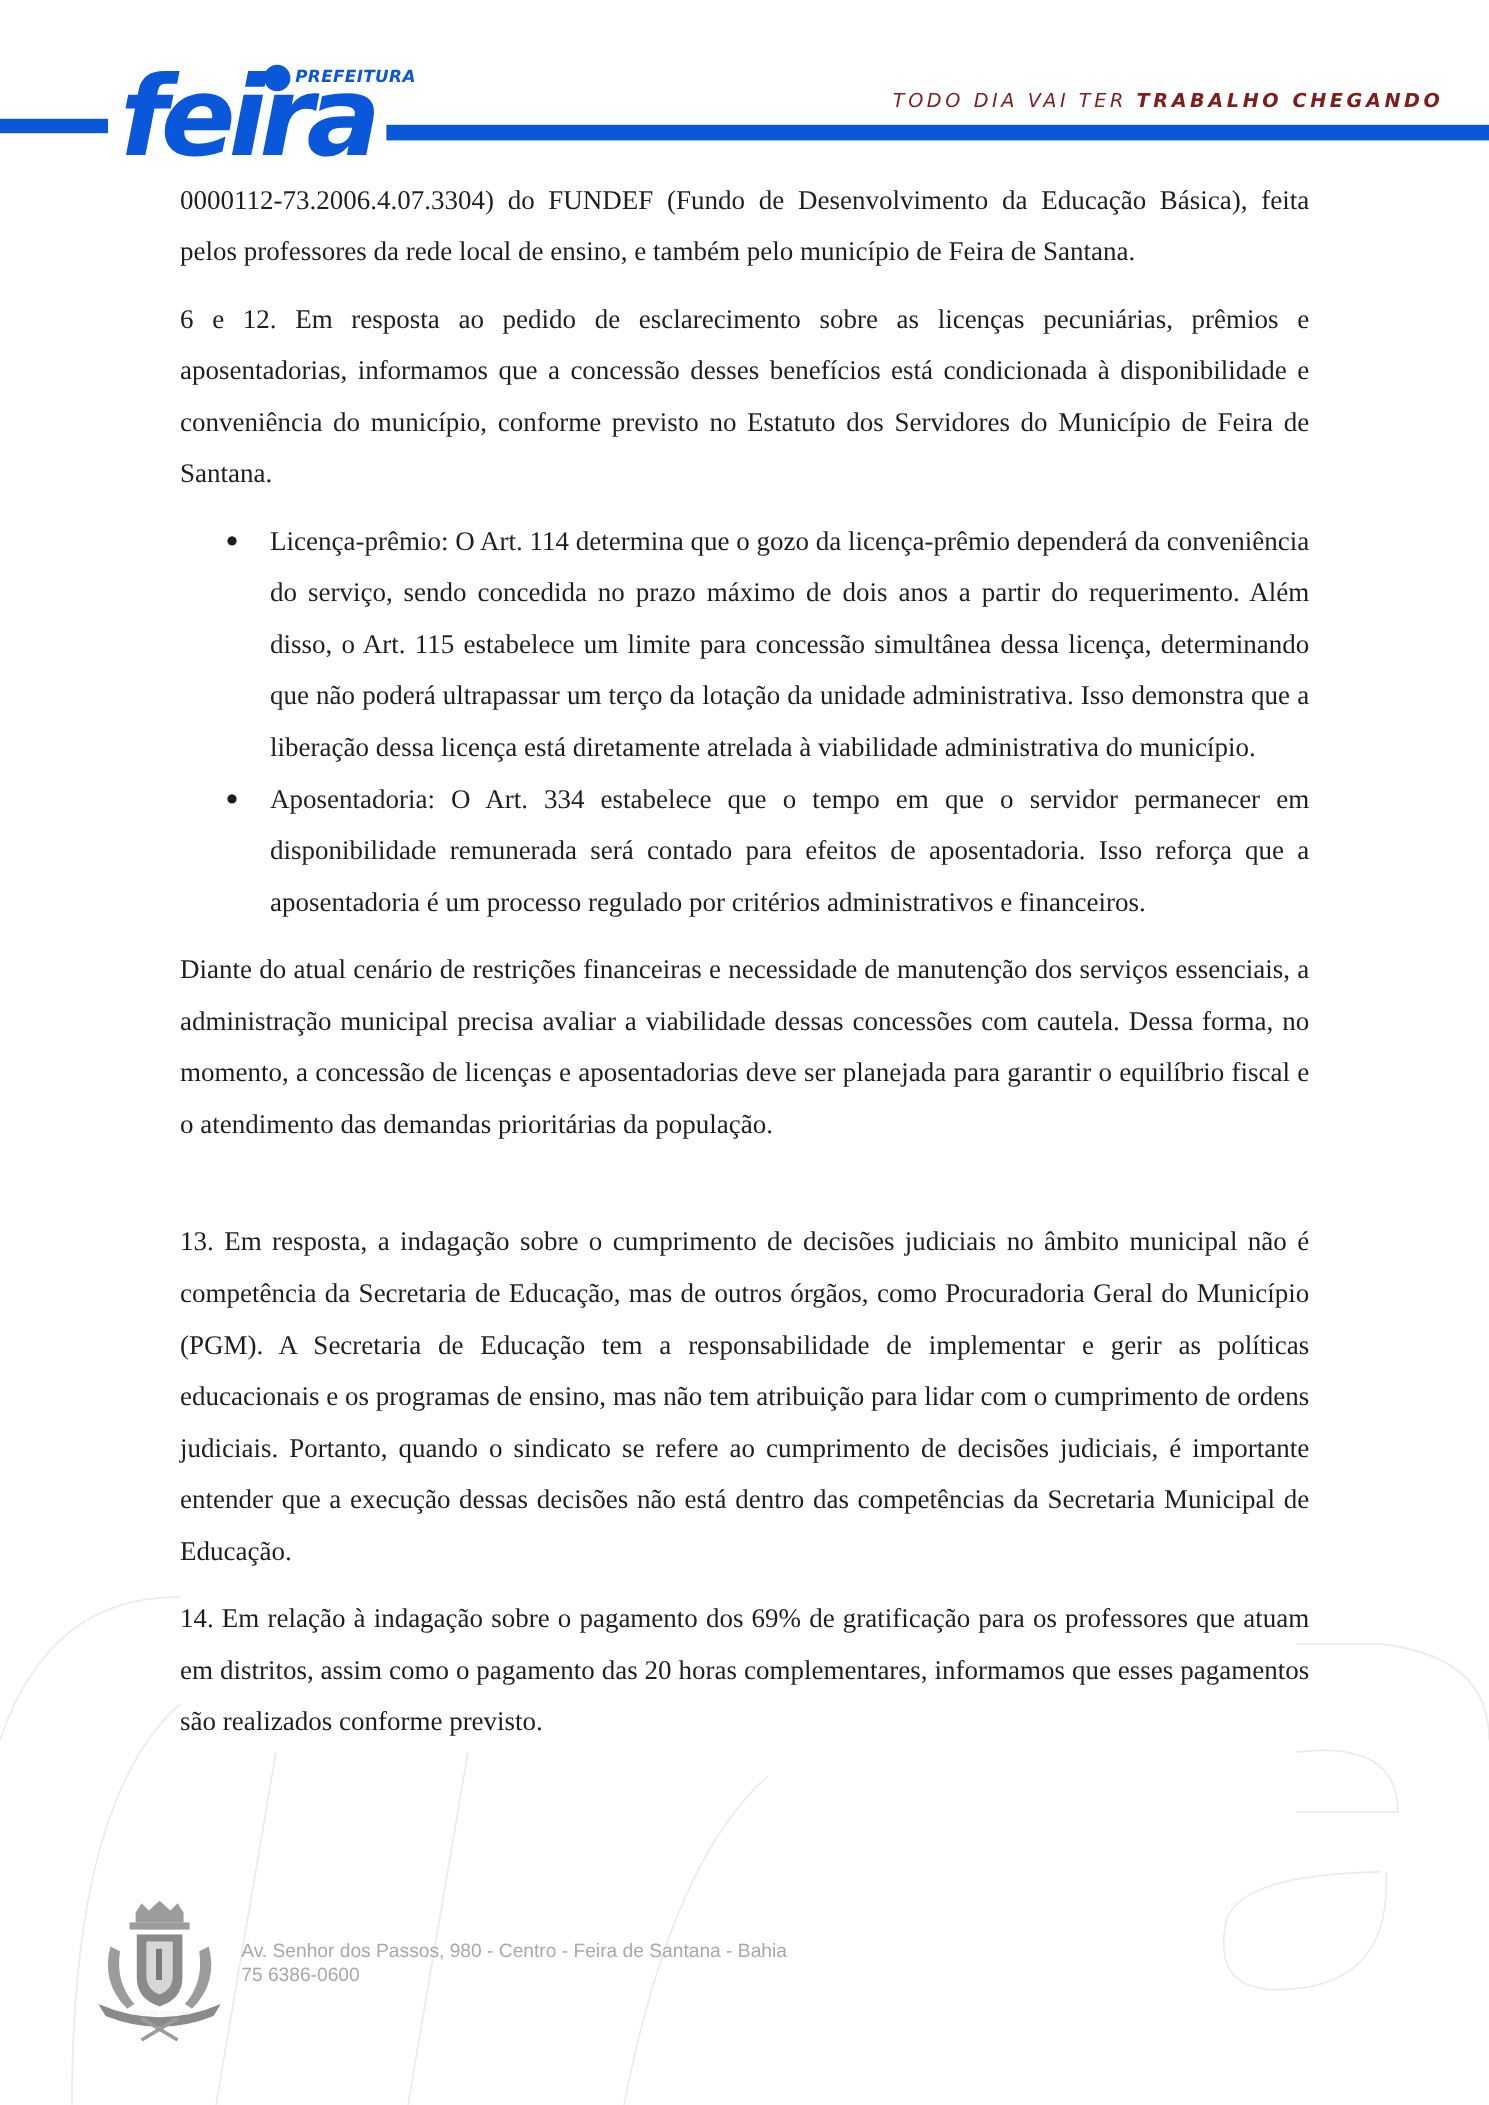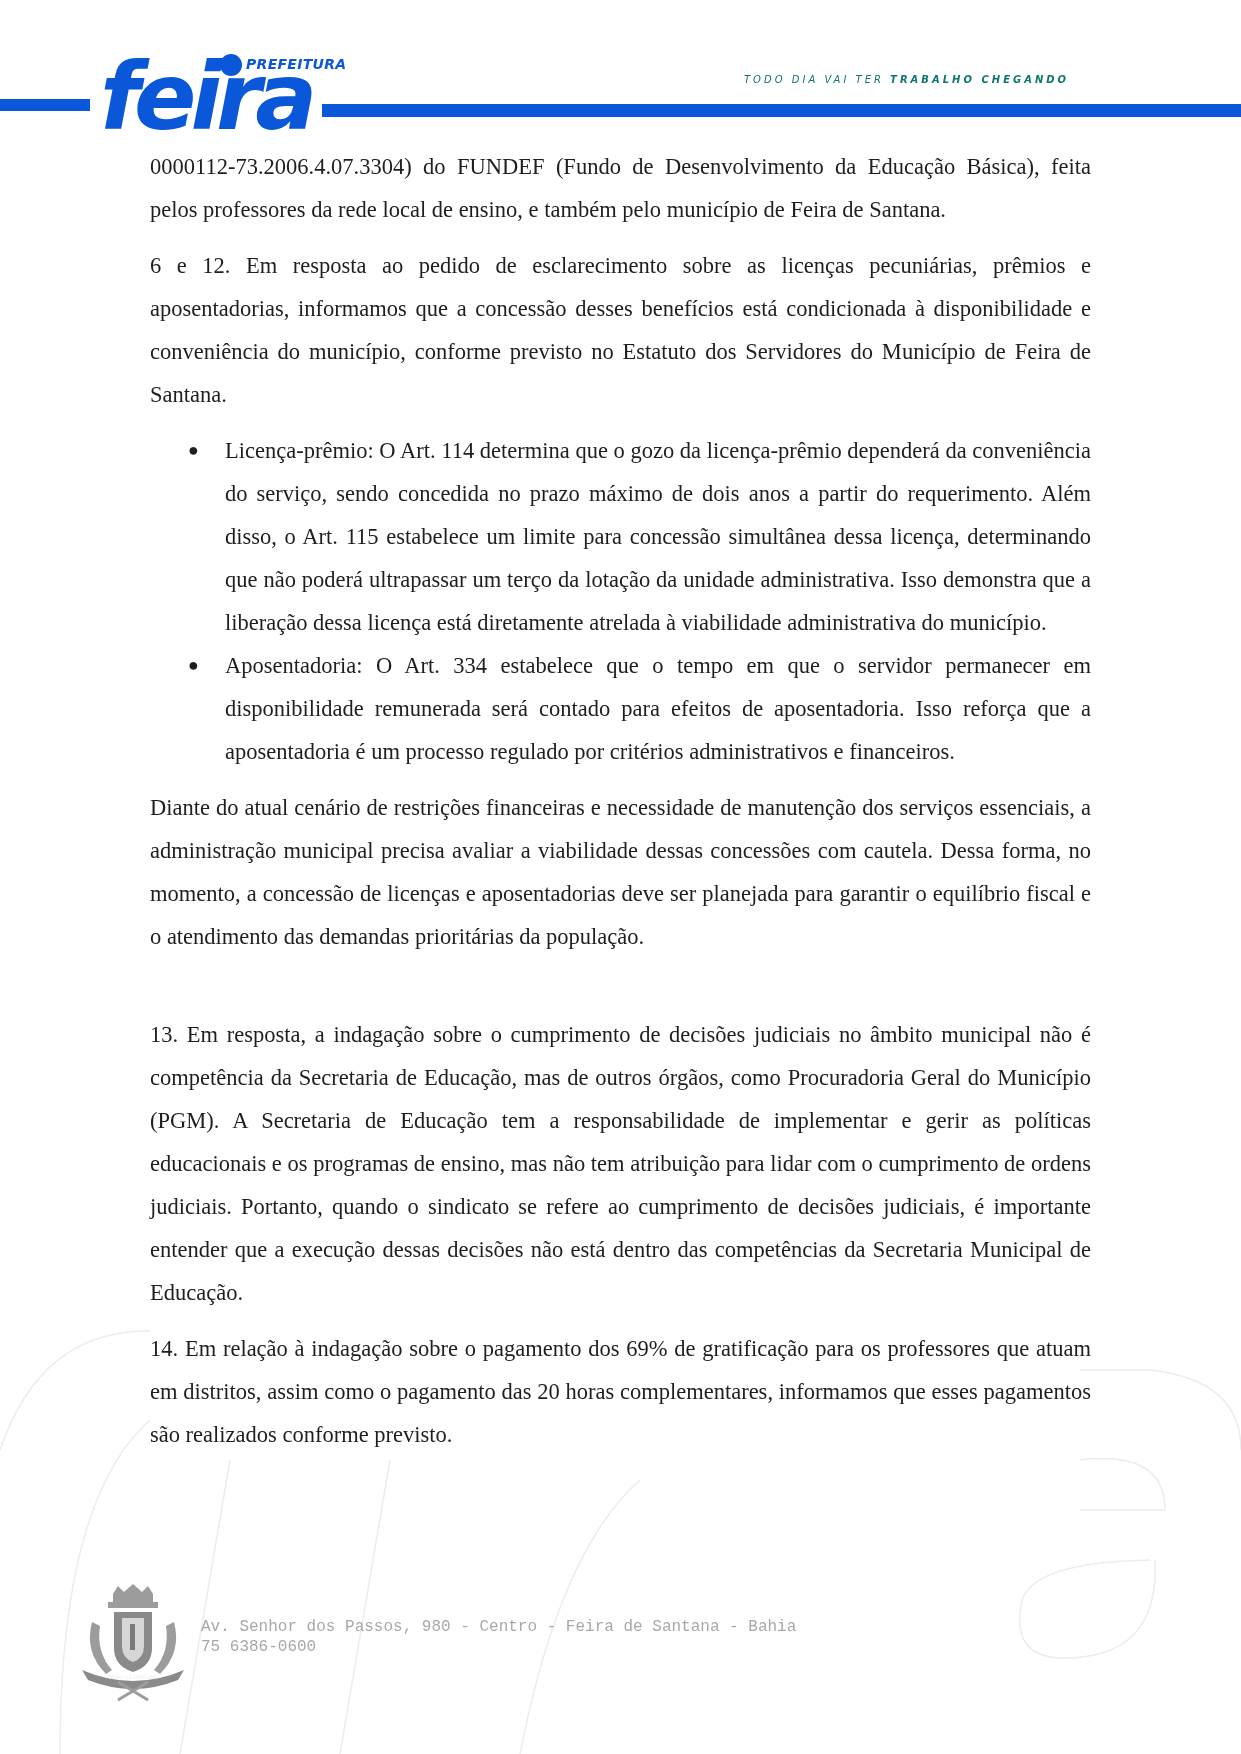--- a/index.html
+++ b/index.html
@@ -20,40 +20,40 @@
   }
   .logo-dot { position: absolute; left: 148px; top: 2px; width: 22px; height: 22px; border-radius: 50%; background: #0a57d9; }
   .logo-prefeitura {
     position: absolute; left: 174px; top: 4px;
     font-family: "DejaVu Sans", sans-serif; font-weight: bold; font-style: italic;
     font-size: 14px; color: #0a57d9; letter-spacing: 0.3px; text-align: center;
   }
   .slogan {
     position: absolute; left: 744px; top: 74px;
     font-family: "DejaVu Sans", sans-serif; font-style: italic;
-    font-size: 10px; letter-spacing: 3px; color: #0f766e;
+    font-size: 16px; letter-spacing: 3px; color: #7f1d1d;
   }
   .slogan .strong { font-weight: bold; }
 
   
   .watermark { position: absolute; left: 0; top: 1300px; width: 1241px; height: 454px; pointer-events: none; }
 
   
   .content { position: absolute; left: 150px; top: 145px; width: 941px; font-size: 22.5px; line-height: 43px; }
   .content p { margin: 0 0 13px 0; text-align: justify; text-align-last: left; }
   .content ul { list-style: none; margin: 0 0 13px 0; padding: 0; }
   .content li { position: relative; padding-left: 75px; text-align: justify; }
   .content li .bullet { position: absolute; left: 38px; top: 0; font-size: 18px; }
   .gap { height: 42px; }
 
   
   .crest { position: absolute; left: 78px; top: 1582px; width: 110px; height: 120px; }
   .footer-address {
     position: absolute; left: 201px; top: 1617px;
-    font-family: Liberation Mono, monospace; font-size: 16px; line-height: 20px; color: #a8a8a8;
+    font-family: Liberation Sans, sans-serif; font-size: 16px; line-height: 20px; color: #a8a8a8;
   }
 </style>
 </head>
 <body>
 
 <svg class="watermark" viewBox="0 0 1241 454" xmlns="http://www.w3.org/2000/svg">
   <g fill="none" stroke="#ececec" stroke-width="1.5">
     <path d="M0 150 Q40 32 146 31 L150 31"></path>
     <path d="M60 454 Q60 200 150 120"></path>
     <path d="M180 454 L230 160"></path>

